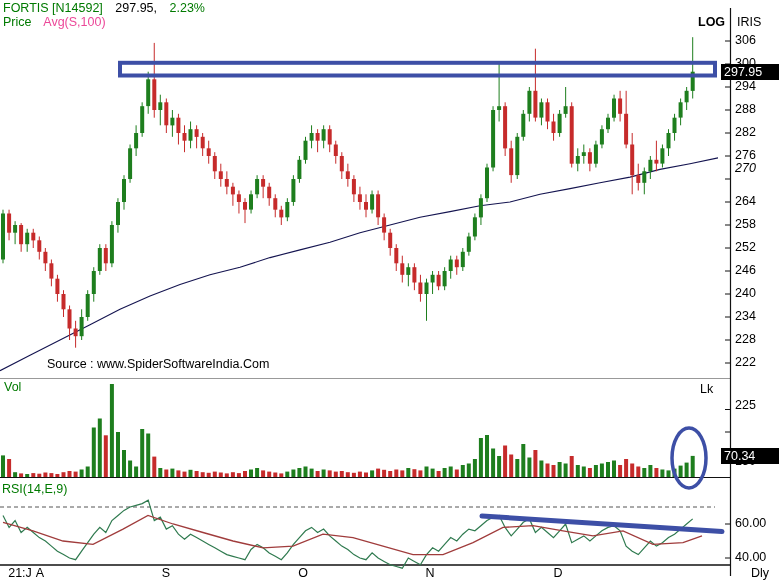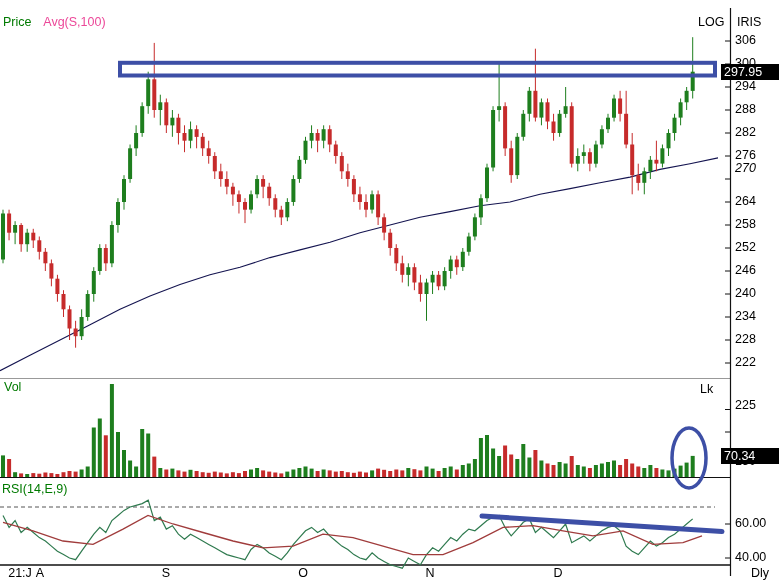--- a/index.html
+++ b/index.html
@@ -395,28 +395,34 @@
       <line x1="725" y1="294.0" x2="731" y2="294.0" stroke="#111111" stroke-width="1"></line>
       <line x1="725" y1="317.0" x2="731" y2="317.0" stroke="#111111" stroke-width="1"></line>
       <line x1="725" y1="340.0" x2="731" y2="340.0" stroke="#111111" stroke-width="1"></line>
       <line x1="725" y1="363.0" x2="731" y2="363.0" stroke="#111111" stroke-width="1"></line>
       <line x1="725" y1="409.5" x2="731" y2="409.5" stroke="#111111" stroke-width="1"></line>
       <line x1="725" y1="432.0" x2="731" y2="432.0" stroke="#111111" stroke-width="1"></line>
       <line x1="725" y1="524.0" x2="731" y2="524.0" stroke="#111111" stroke-width="1"></line>
       <line x1="725" y1="558.0" x2="731" y2="558.0" stroke="#111111" stroke-width="1"></line>
     </svg>
 
+  <div class="hdr1">
+    <span class="green sp">FORTIS [N14592]</span>
+    <span class="black sp">297.95,</span>
+    <span class="green">2.23%</span>
+  </div>
   <div class="hdr2">
     <span class="green sp">Price</span>
     <span class="blue">Avg(S,100)</span>
   </div>
 
-  <div class="ovl axlab" style="left:698px;top:15px;">LOG</div>
+  <div class="ovl axlab" style="left:698px;top:15px;font-weight:bold;">LOG</div>
   <div class="ovl axlab" style="left:737px;top:15px;">IRIS</div>
 
+  <div class="ovl axlab" style="left:47px;top:357px;">Source : www.SpiderSoftwareIndia.Com</div>
 
   <div class="ovl axlab green" style="left:4px;top:380px;">Vol</div>
   <div class="ovl axlab" style="left:700px;top:382px;">Lk</div>
 
   <div class="ovl axlab green" style="left:2px;top:482px;">RSI(14,E,9)</div>
 
   <div id="axis-labels">
       <div class="axlab" style="left: 735px; top: 33px;">306</div>
       <div class="axlab" style="left: 735px; top: 56px;">300</div>
       <div class="axlab" style="left: 735px; top: 79px;">294</div>

